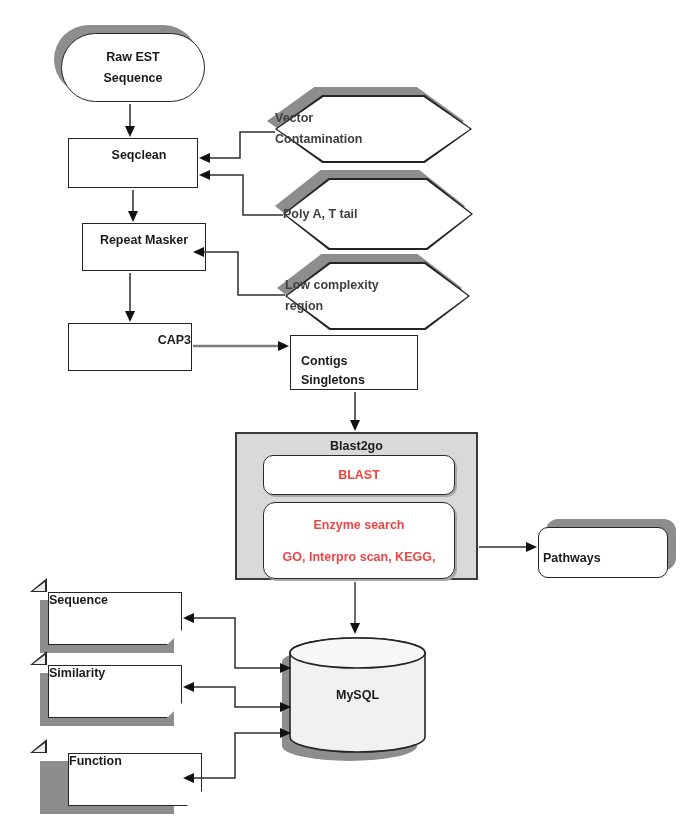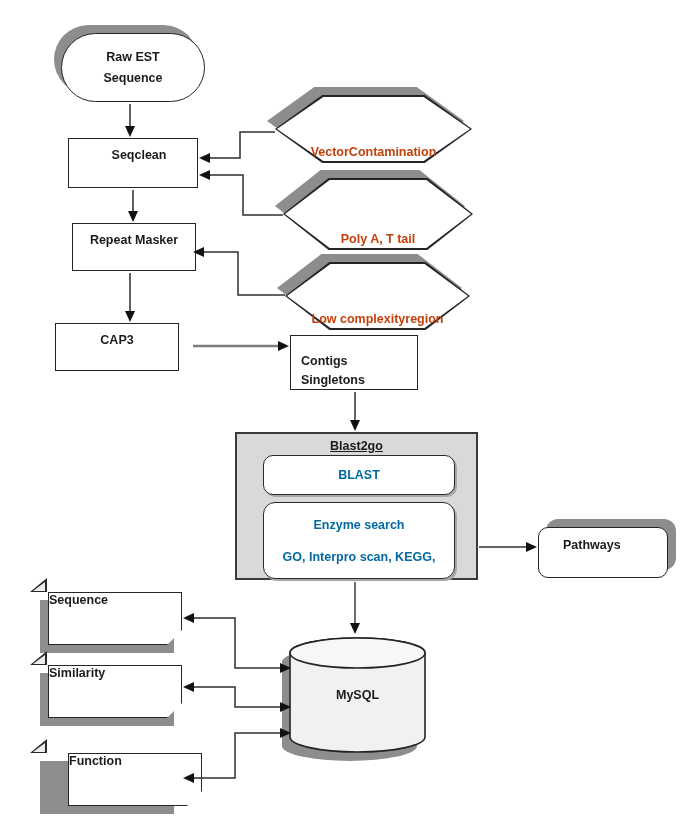--- a/index.html
+++ b/index.html
@@ -9,52 +9,52 @@
   .shadow{position:absolute;background:#8d8d8d;}
   .rect{background:#ffffff;border:1.6px solid #242424;display:flex;flex-direction:column;
         align-items:center;padding-top:9px;}
   
   #sh-stadium{left:54px;top:25px;width:144px;height:69px;border-radius:35px;}
   #stadium{left:61px;top:33px;width:144px;height:69px;border-radius:35px;background:#fff;
            border:1.8px solid #242424;display:flex;flex-direction:column;align-items:center;
            justify-content:center;line-height:21px;}
   
   #seqclean{left:68px;top:138px;width:130px;height:50px;padding-left:12px;}
-  #repeat{left:72px;top:223px;width:124px;height:48px;}
-  #cap3{left:55px;top:323px;width:124px;height:48px;}
+  #repeat{left:82px;top:223px;width:124px;height:48px;}
+  #cap3{left:68px;top:323px;width:124px;height:48px;align-items:flex-end;}
   #contigs{left:290px;top:335px;width:128px;height:55px;align-items:flex-start;
            padding:16px 0 0 10px;line-height:19px;}
   
   .hex-node{position:absolute;}
   .hex{position:absolute;clip-path:polygon(0% 50%,24% 0%,76% 0%,100% 50%,76% 100%,24% 100%);}
   .hex-sh{background:#8d8d8d;}
   .hex-border{background:#242424;}
   .hex-fill{background:#ffffff;}
-  .hex-label{position:absolute;inset:0;display:flex;align-items:flex-end;
-             justify-content:center;line-height:21px;font-weight:700;font-size:12.5px;color:#c2410c;}
+  .hex-label{position:absolute;inset:0;display:flex;flex-direction:column;align-items:flex-start;
+             justify-content:center;line-height:21px;font-weight:700;font-size:12.5px;color:#404040;}
   #hex1{left:275px;top:95px;width:197px;height:68px;}
   #hex2{left:283px;top:178px;width:190px;height:72px;}
   #hex3{left:285px;top:262px;width:185px;height:68px;}
   .hex-node .hex-sh{left:-8px;top:-8px;width:100%;height:100%;}
   .hex-node .hex-border{left:0;top:0;width:100%;height:100%;}
   .hex-node .hex-fill{left:2px;top:2px;right:2px;bottom:2px;}
   
   #blast2go{left:235px;top:432px;width:243px;height:148px;background:#d9d9d9;
             border:2px solid #3a3a3a;padding-top:5px;align-items:center;display:flex;
             flex-direction:column;}
-  #blast2go .title{font-weight:700;font-size:12.5px;text-decoration:underline;}
+  #blast2go .title{font-weight:700;font-size:12.5px;}
   .inner-box{position:absolute;background:#ffffff;border:1.8px solid #2a2a2a;
              box-shadow:2px 2px 0 #a8a8a8;display:flex;flex-direction:column;align-items:center;
-             justify-content:center;font-weight:700;font-size:12.5px;color:#0369a1;}
+             justify-content:center;font-weight:700;font-size:12.5px;color:#ef4444;}
   #blast-box{left:263px;top:455px;width:190px;height:38px;border-radius:10px;}
   #go-box{left:263px;top:502px;width:190px;height:75px;border-radius:12px;line-height:32px;}
   
   #sh-pathways{left:546px;top:519px;width:130px;height:51px;border-radius:12px;}
   #pathways{left:538px;top:527px;width:130px;height:51px;border-radius:10px;background:#fff;
-            border:1.8px solid #242424;align-items:flex-start;padding:10px 0 0 24px;display:flex;}
+            border:1.8px solid #242424;align-items:center;padding:10px 0 0 4px;display:flex;}
   
   .doc{background:#ffffff;border:1.6px solid #262626;width:134px;height:53px;
        clip-path:polygon(0 0,100% 0,100% calc(100% - 15px),calc(100% - 15px) 100%,0 100%);}
   .doc-sh{width:134px;height:53px;}
   #sh-doc1{left:40px;top:600px;}  #doc1{left:48px;top:592px;}
   #sh-doc2{left:40px;top:673px;}  #doc2{left:48px;top:665px;}
   #sh-doc3{left:40px;top:761px;}  #doc3{left:48px;top:753px;}
   .fold{position:absolute;right:1px;bottom:0;width:0;height:0;
         border-left:17px solid transparent;border-bottom:14px solid #2a2a2a;}
   .fold-in{position:absolute;right:3px;bottom:1px;width:0;height:0;

